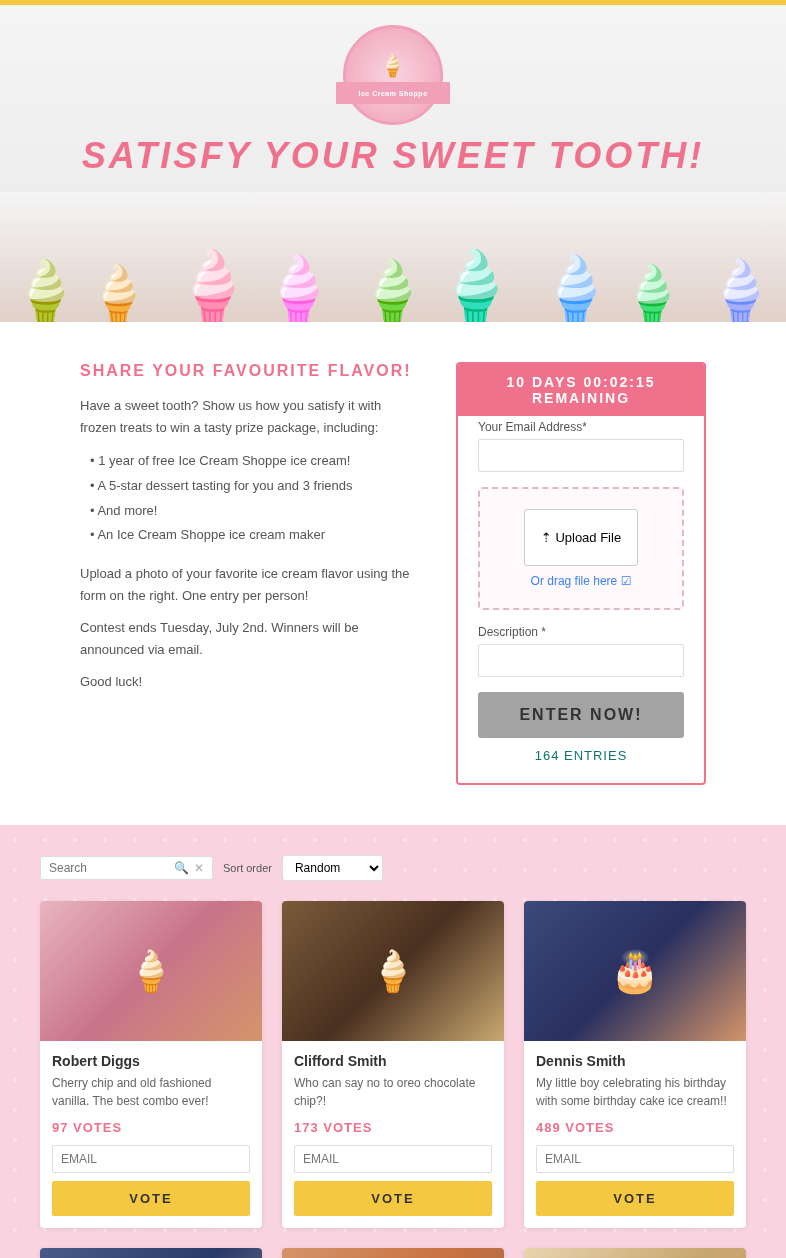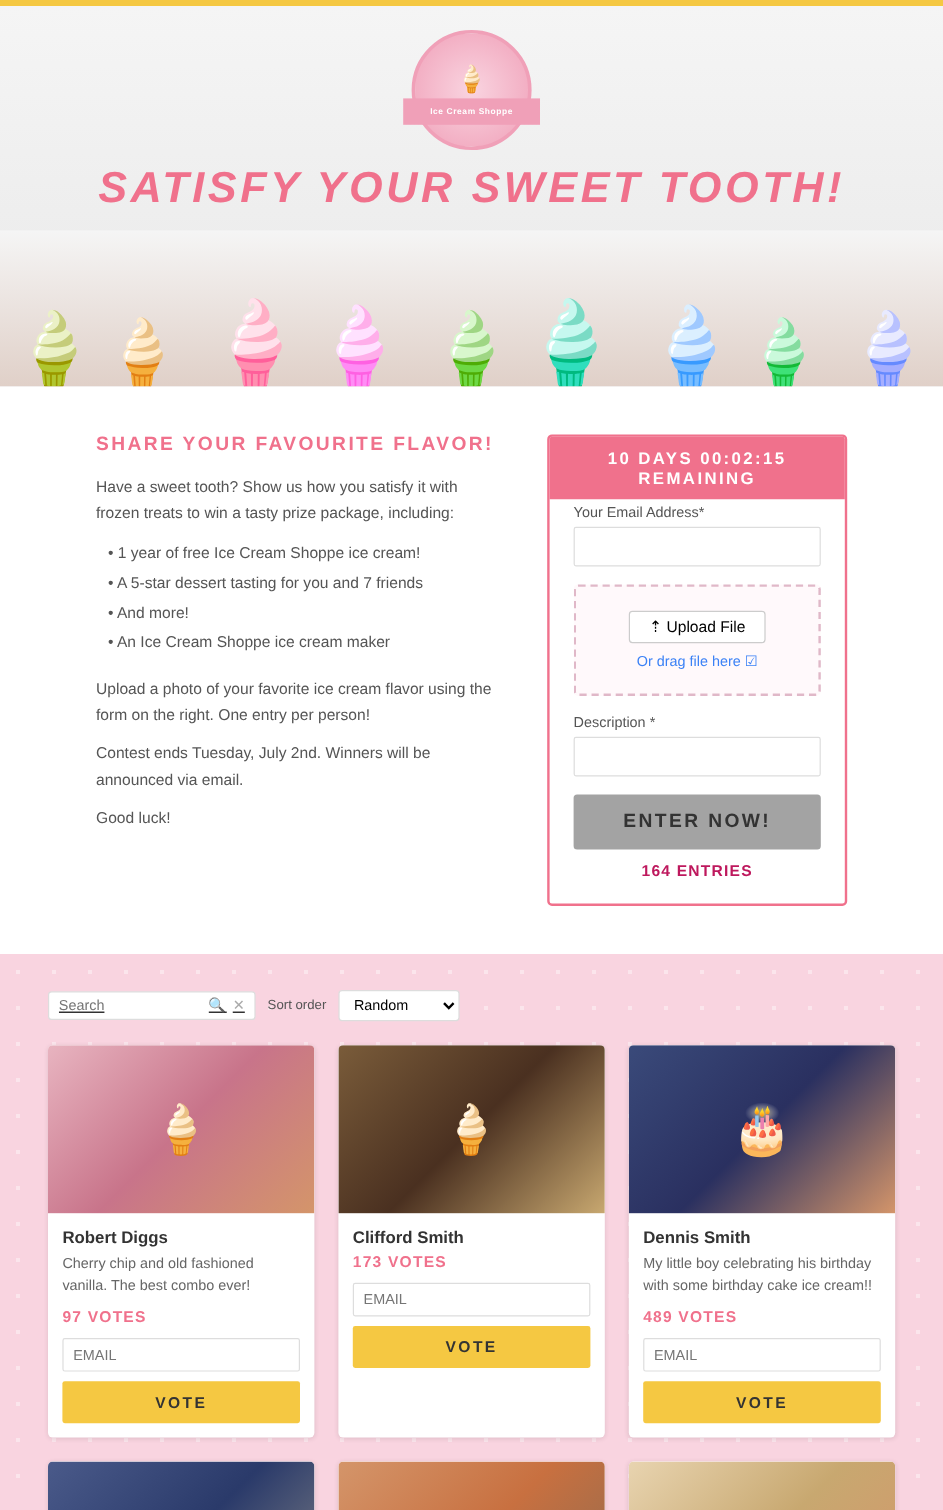--- a/index.html
+++ b/index.html
@@ -104,21 +104,21 @@
       border: 2px dashed #e0b8c8;
       border-radius: 4px;
       padding: 20px;
       text-align: center;
       margin-bottom: 15px;
       background: #fff9fb;
     }
     .upload-btn {
       background: #fff;
       border: 1px solid #ccc;
-      padding: 5px 16px;
+      padding: 20px 16px;
       font-size: 13px;
       border-radius: 3px;
       cursor: pointer;
       margin-bottom: 8px;
       display: inline-block;
     }
     .upload-or-drag { font-size: 12px; color: #3b82f6; }
     .enter-btn {
       width: 100%;
       background: #a3a3a3;
@@ -128,44 +128,43 @@
       font-size: 16px;
       font-weight: 900;
       letter-spacing: 2px;
       text-transform: uppercase;
       cursor: pointer;
       border-radius: 3px;
       margin-bottom: 10px;
     }
     .entries-count {
       text-align: center;
-      color: #be185d;
+      color: #0f766e;
       font-size: 13px;
-      font-weight: bold;
+      font-weight: normal;
       letter-spacing: 1px;
     }
 
     
     .gallery-section {
       background: #f9d4e0;
       padding: 30px 40px;
       background-image: radial-gradient(circle, rgba(255,255,255,0.4) 2px, transparent 2px);
       background-size: 30px 30px;
     }
     .gallery-toolbar {
       display: flex; align-items: center; gap: 10px; margin-bottom: 20px;
     }
     .search-box {
       display: flex; align-items: flex-end;
       border: 1px solid #ddd;
       background: #fff;
       border-radius: 3px;
       padding: 4px 8px;
       gap: 5px;
-      text-decoration: underline;
     }
     .search-input {
       border: none; outline: none; font-size: 12px; width: 120px; color: #888;
     }
     .search-icon { font-size: 12px; color: #888; }
     .clear-icon { font-size: 12px; color: #aaa; cursor: pointer; }
     .sort-label { font-size: 11px; color: #555; }
     .sort-select {
       border: 1px solid #ddd; padding: 4px 8px; font-size: 12px;
       border-radius: 3px; background: #fff; cursor: pointer;
@@ -255,21 +254,21 @@
   </div>
 </div>
 
 <div class="main-content">
 
   <div class="left-panel">
     <h2 class="section-title">SHARE YOUR FAVOURITE FLAVOR!</h2>
     <p>Have a sweet tooth? Show us how you satisfy it with frozen treats to win a tasty prize package, including:</p>
     <ul>
       <li>1 year of free Ice Cream Shoppe ice cream!</li>
-      <li>A 5-star dessert tasting for you and 7 friends</li>
+      <li>A 5-star dessert tasting for you and 3 friends</li>
       <li>And more!</li>
       <li>An Ice Cream Shoppe ice cream maker</li>
     </ul>
     <p>Upload a photo of your favorite ice cream flavor using the form on the right. One entry per person!</p>
     <p>Contest ends Tuesday, July 2nd. Winners will be announced via email.</p>
     <p>Good luck!</p>
   </div>
 
   <div class="right-panel">
     <div class="contest-box">
@@ -322,20 +321,21 @@
         <div class="card-votes">97 VOTES</div>
         <input class="email-input" type="email" placeholder="EMAIL" style="">
         <button class="vote-btn">VOTE</button>
       </div>
     </div>
 
     <div class="gallery-card">
       <div class="card-image-placeholder img-chocolate img-inner">🍦</div>
       <div class="card-body">
         <div class="card-name">Clifford Smith</div>
+        <div class="card-desc">Who can say no to oreo chocolate chip?!</div>
         <div class="card-votes">173 VOTES</div>
         <input class="email-input" type="email" placeholder="EMAIL" style="">
         <button class="vote-btn">VOTE</button>
       </div>
     </div>
 
     <div class="gallery-card">
       <div class="card-image-placeholder img-birthday img-inner">🎂</div>
       <div class="card-body">
         <div class="card-name">Dennis Smith</div>

